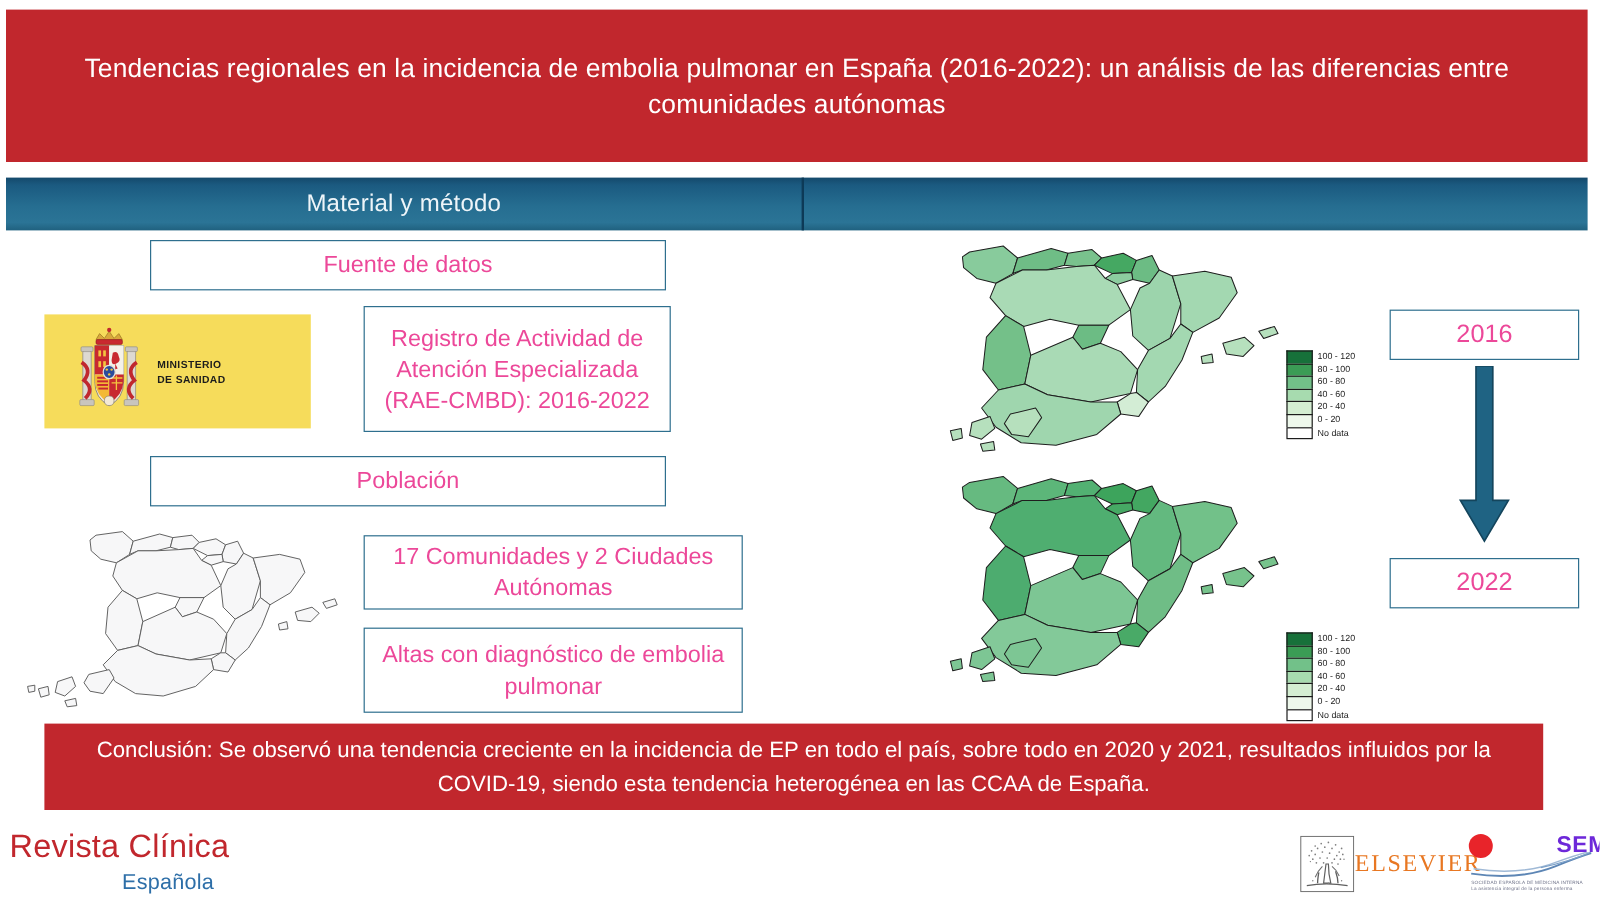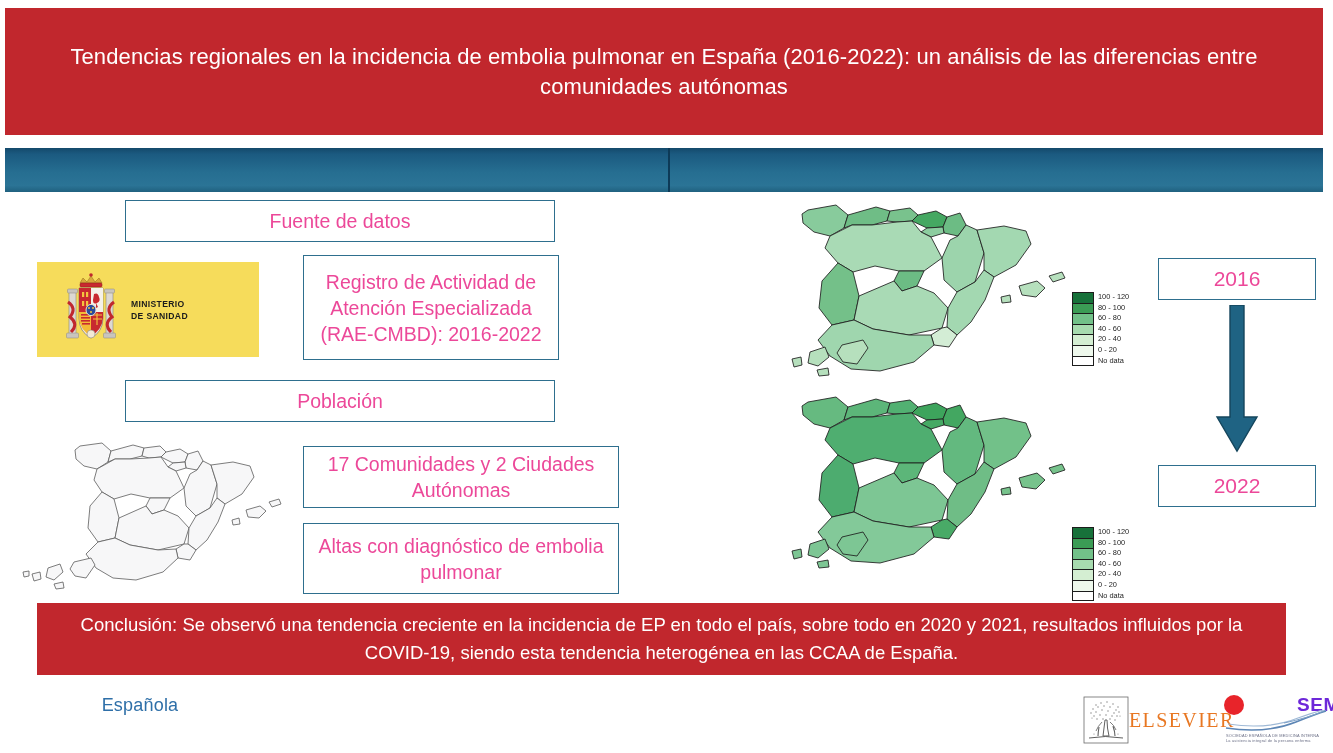--- a/index.html
+++ b/index.html
@@ -137,20 +137,23 @@
   .semi .subwrap{position:absolute;left:2px;top:41px;}
 </style>
 </head>
 <body>
 
 <div class="title-bar">
   <div class="title-text">Tendencias regionales en la incidencia de embolia pulmonar en España (2016-2022): un análisis de las diferencias entre comunidades autónomas</div>
 </div>
 
 <div class="section-bar">
+  <div class="sec left">
+    <span>Material y método</span>
+  </div>
 </div>
 <div class="section-divider"></div>
 
 <div class="obox" id="box-fuente">
   <div class="bx">Fuente de datos</div>
 </div>
 
 <div class="ministry">
   <svg class="coa" viewBox="0 0 56 76">
 
@@ -396,20 +399,21 @@
 
 <div class="obox" id="box-2022">
   <div class="bx">2022</div>
 </div>
 
 <div class="conclusion">
   <span>Conclusión: Se observó una tendencia creciente en la incidencia de EP en todo el país, sobre todo en 2020 y 2021, resultados influidos por la COVID-19, siendo esta tendencia heterogénea en las CCAA de España.</span>
 </div>
 
 <div class="rce-logo">
+  <div class="l1">Revista Clínica</div>
   <div class="l2">Española</div>
 </div>
 
 <div class="elsevier">
   <svg class="tree" viewBox="0 0 46 48">
     <rect x="1" y="1" width="44" height="46" fill="#ffffff" stroke="#6a6a6a" stroke-width="0.8"></rect>
 
     <g fill="#7e7e7e">
       <circle cx="13" cy="9" r="0.7"></circle>
         <circle cx="18" cy="7" r="0.7"></circle>

